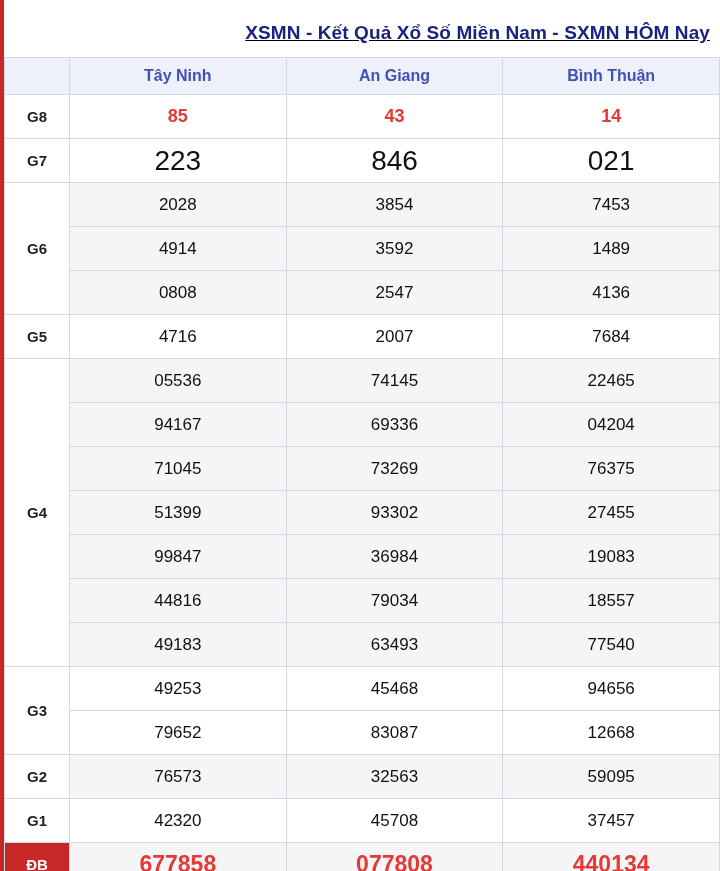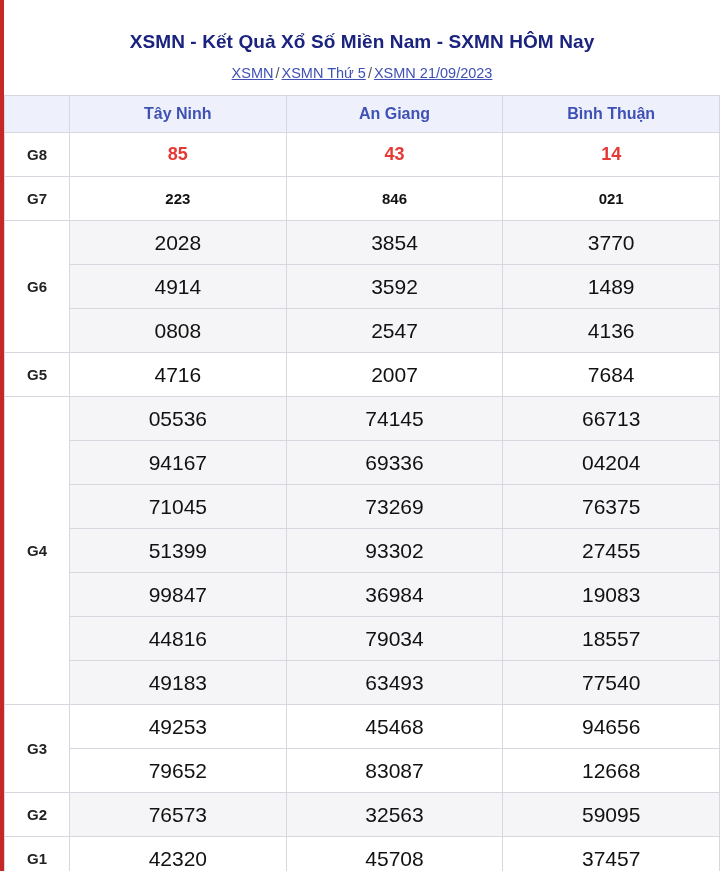--- a/index.html
+++ b/index.html
@@ -16,22 +16,23 @@
   }
   .page {
     width: 720px;
     height: 871px;
     box-sizing: border-box;
     border-left: 4px solid #c62828;
     background: #ffffff;
     position: relative;
   }
   .header {
-    padding: 30px 10px 6px 10px;
-    text-align: center;
+    padding: 21px 10px 6px 10px;
+    text-align: right;
+    text-decoration: underline;
   }
   .title {
     color: #1a237e;
     font-size: 19px;
     font-weight: bold;
     letter-spacing: 0.1px;
     line-height: 24px;
   }
   .breadcrumb {
     margin-top: 9px;
@@ -76,50 +77,47 @@
     font-weight: bold;
     color: #222;
     background: #ffffff;
   }
   td.label.db {
     background: #c62828;
     color: #ffffff;
     font-size: 15px;
   }
   td.num {
-    font-size: 21px;
+    font-size: 17px;
     color: #111;
     height: 41px;
     font-weight: normal;
   }
   tr.g8 td.num, tr.db td.num {
     color: #e53935;
     font-weight: bold;
   }
   tr.g8 td.num { font-size: 18px; }
   tr.db td.num { font-size: 23px; }
-  tr.g7 td.num { font-size: 15px; font-weight: bold; }
+  tr.g7 td.num { font-size: 28px; }
   .shade td {
     background: #f5f5f7;
   }
   .plain td {
     background: #ffffff;
   }
   td.label { background: inherit; }
 </style>
 </head>
 <body>
 
 <div class="page">
 
   <div class="header">
     <div class="title">XSMN - Kết Quả Xổ Số Miền Nam - SXMN HÔM Nay</div>
-    <div class="breadcrumb">
-      <a href="#">XSMN</a><span class="sep">/</span><a href="#">XSMN Thứ 5</a><span class="sep">/</span><a href="#">XSMN 21/09/2023</a>
-    </div>
   </div>
 
   <table class="results">
     <thead>
       <tr>
         <th class="corner"></th>
         <th class="prov">Tây Ninh</th>
         <th class="prov">An Giang</th>
         <th class="prov">Bình Thuận</th>
       </tr>
@@ -137,21 +135,21 @@
         <td class="label">G7</td>
         <td class="num">223</td>
         <td class="num">846</td>
         <td class="num">021</td>
       </tr>
 
       <tr class="shade">
         <td class="label" rowspan="3">G6</td>
         <td class="num">2028</td>
         <td class="num">3854</td>
-        <td class="num">3770</td>
+        <td class="num">7453</td>
       </tr>
       <tr class="shade">
         <td class="num">4914</td>
         <td class="num">3592</td>
         <td class="num">1489</td>
       </tr>
       <tr class="shade">
         <td class="num">0808</td>
         <td class="num">2547</td>
         <td class="num">4136</td>
@@ -161,21 +159,21 @@
         <td class="label">G5</td>
         <td class="num">4716</td>
         <td class="num">2007</td>
         <td class="num">7684</td>
       </tr>
 
       <tr class="shade">
         <td class="label" rowspan="7">G4</td>
         <td class="num">05536</td>
         <td class="num">74145</td>
-        <td class="num">66713</td>
+        <td class="num">22465</td>
       </tr>
       <tr class="shade">
         <td class="num">94167</td>
         <td class="num">69336</td>
         <td class="num">04204</td>
       </tr>
       <tr class="shade">
         <td class="num">71045</td>
         <td class="num">73269</td>
         <td class="num">76375</td>

